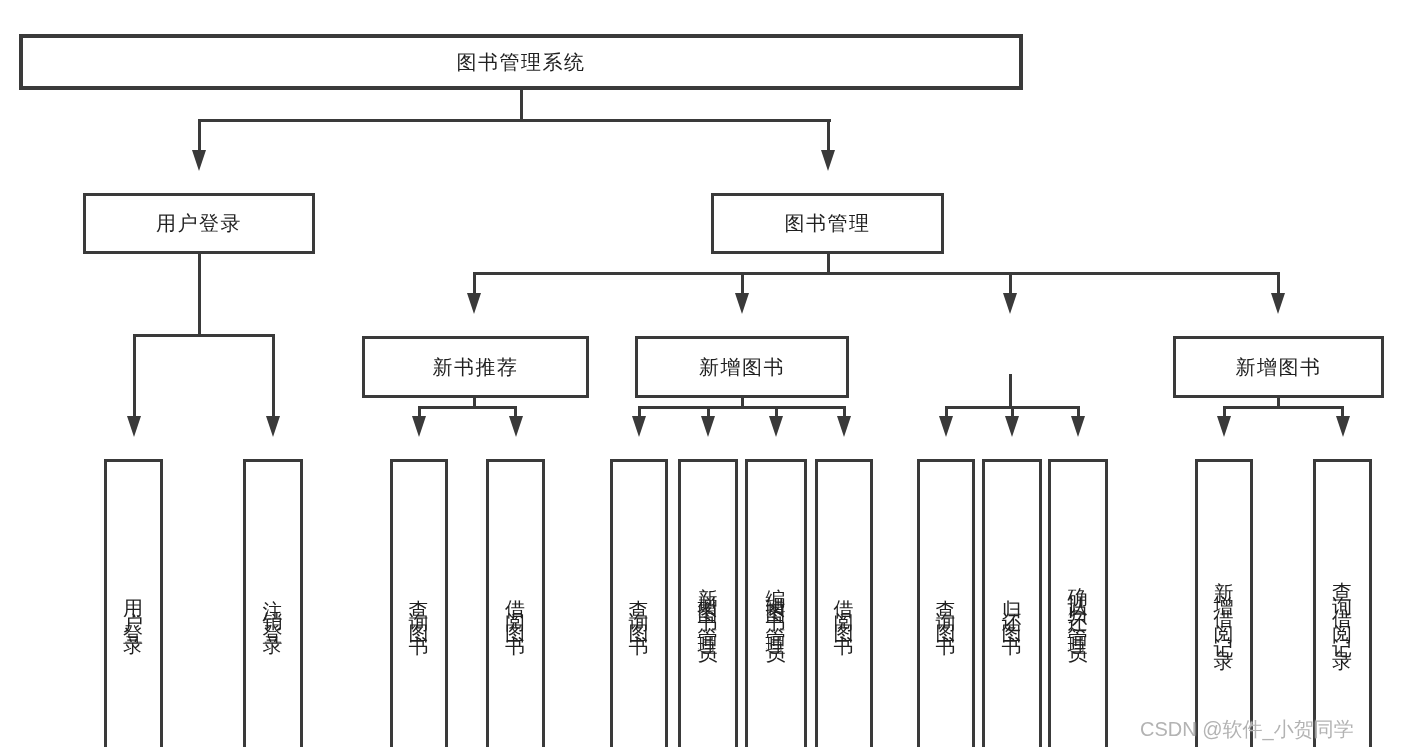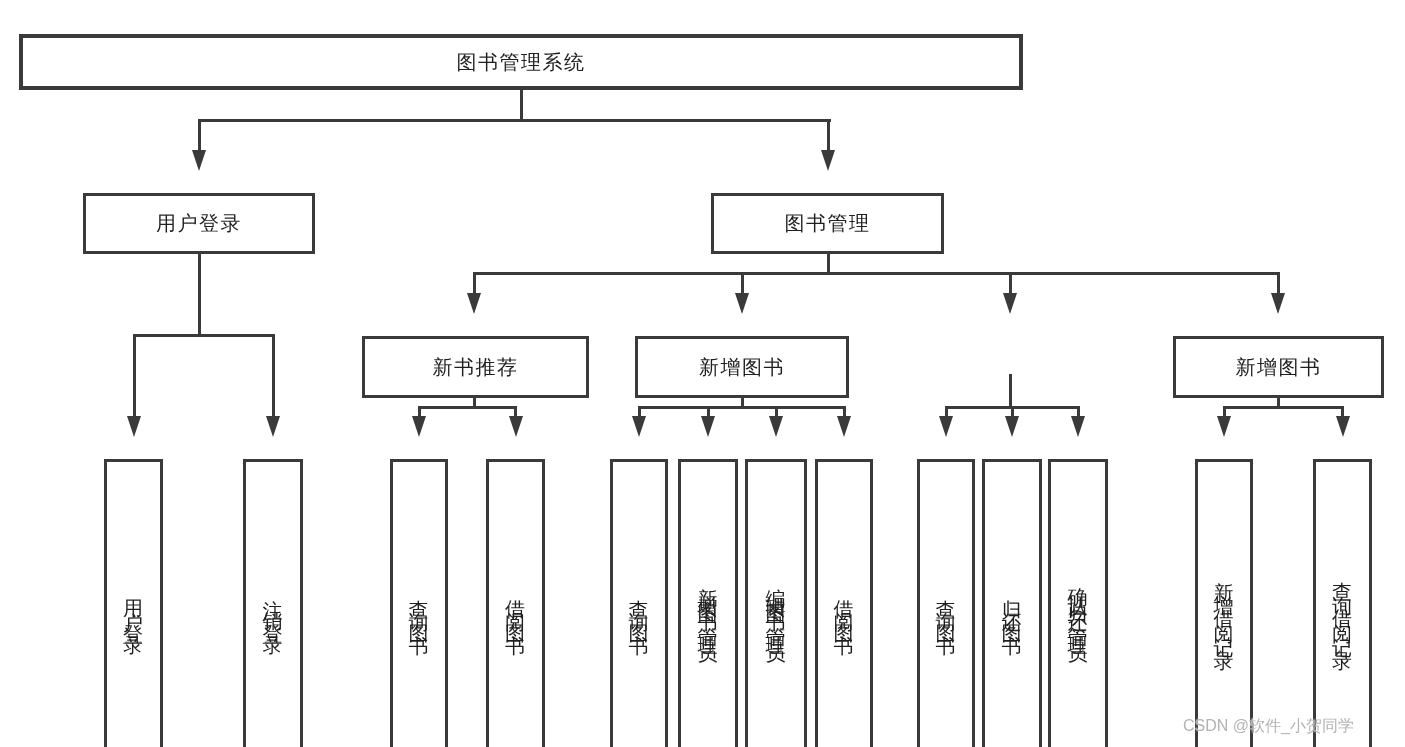--- a/index.html
+++ b/index.html
@@ -20,22 +20,22 @@
   }
   .node.v.med .lbl { letter-spacing:14px; }
   .node.v.long .lbl { letter-spacing:8px; }
   .line { position:absolute; background:#3a3a3a; z-index:1; }
   .arrow {
     position:absolute; width:0; height:0; z-index:1;
     border-left:7px solid transparent; border-right:7px solid transparent;
     border-top:21px solid #3a3a3a;
   }
   .watermark {
-    position:absolute; left:1183px; top:716px; z-index:5;
-    font-size:16px; color:#b3b3b3; text-shadow:0 0 2px #ffffff;
+    position:absolute; left:1140px; top:716px; z-index:5;
+    font-size:20px; color:#b3b3b3; text-shadow:0 0 2px #ffffff;
     white-space:nowrap;
   }
 </style>
 </head>
 <body>
 
 <div class="canvas">
 
   <div class="node h" style="left:19px;top:12px;width:1004px;height:56px;border-width:4px">
     <span class="lbl">图书管理系统</span>

